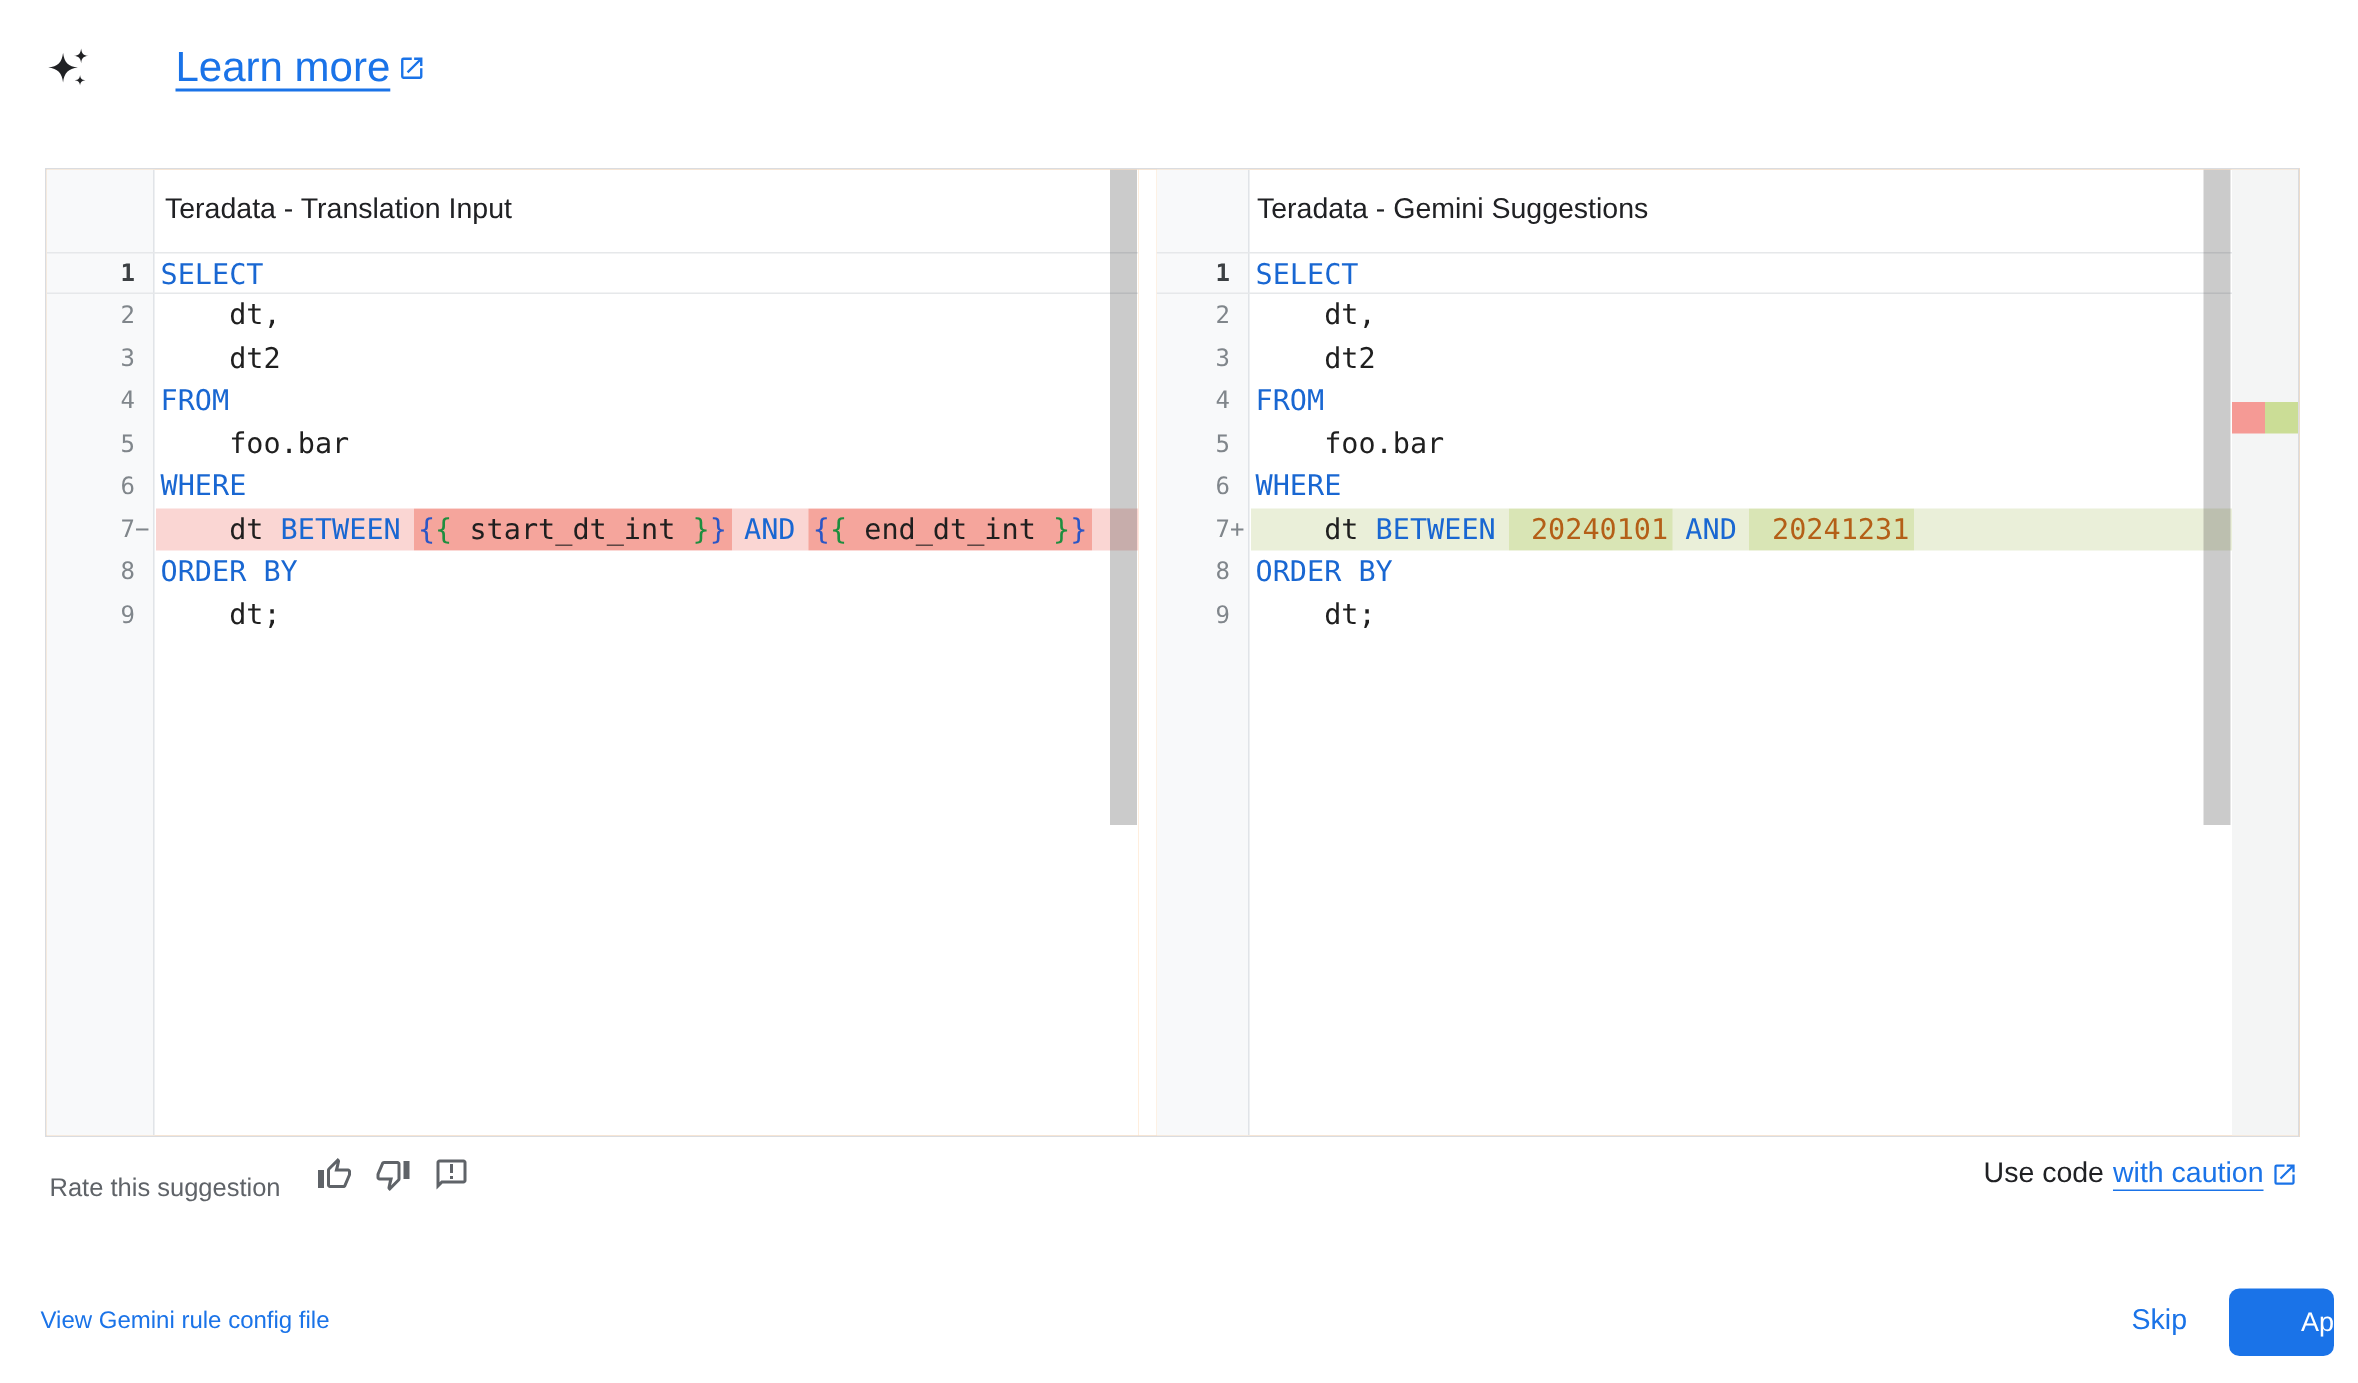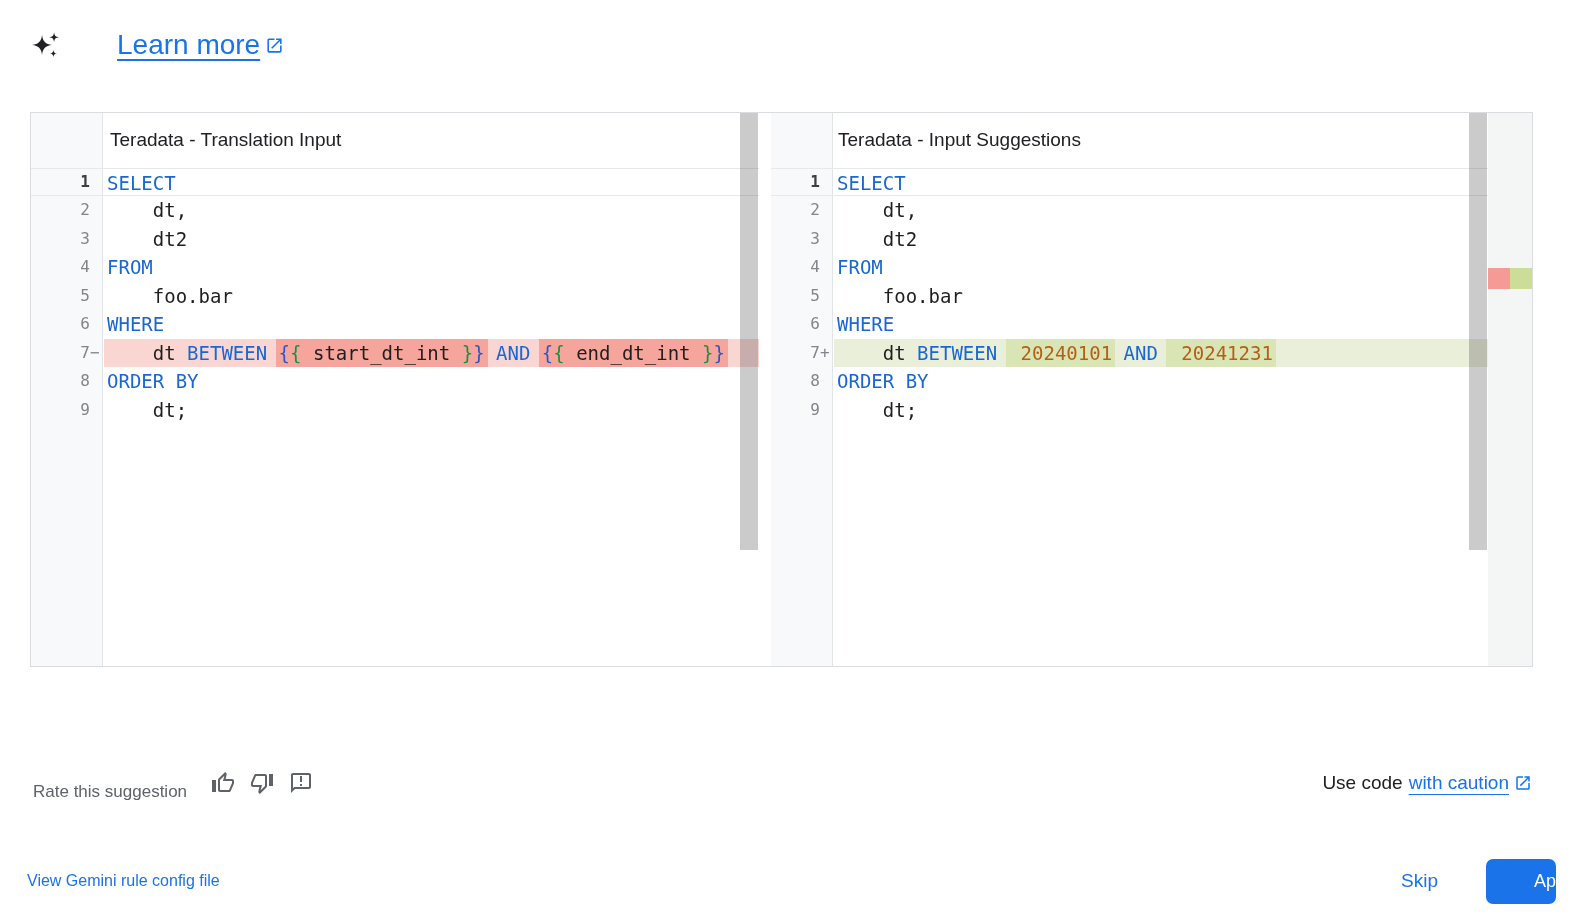--- a/index.html
+++ b/index.html
@@ -9,21 +9,21 @@
   
   .top-header{ position:absolute; left:30px; top:28px; display:flex; align-items:center; }
   .spark{ width:34px; height:34px; margin-right:26px; display:inline-flex; }
   .page-title{ font-size:23px; font-weight:400; color:#202124; letter-spacing:.2px; }
   .learn-more{ margin-left:27px; display:inline-flex; align-items:center; gap:5px;
                color:var(--accent); font-size:28px; font-weight:500; text-decoration:underline;
                text-underline-offset:5px; cursor:pointer; }
   .ext-icon{ width:19px; height:19px; }
 
   
-  .diff-container{ position:absolute; left:30px; top:112px; width:1503px; height:555px;
+  .diff-container{ position:absolute; left:30px; top:112px; width:1503px; height:646px;
                    border:1px solid #dadce0; background:#fdba74; display:flex; }
   .pane{ position:relative; height:100%; background:#fff; overflow:hidden; }
   .pane.left{ width:728px; }
   .pane-gap{ width:12px; background:#fff; }
   .pane.right{ flex:1; }
 
   .gutter-col{ position:absolute; left:0; top:0; bottom:0; background:#f8f9fa;
                border-right:1px solid #e1e4e8; z-index:0; }
   .pane.left  .gutter-col{ width:72px; }
   .pane.right .gutter-col{ width:62px; }
@@ -80,21 +80,21 @@
   .caution-link{ margin-left:6px; display:inline-flex; align-items:center; gap:5px;
                  color:var(--accent); text-decoration:underline; text-underline-offset:5px; cursor:pointer; }
   .caution-link .ext-icon{ width:18px; height:18px; }
 
   
   .action-row{ position:absolute; left:27px; right:16px; top:856px; height:50px;
                display:flex; align-items:center; }
   .config-link{ font-size:16px; font-weight:500; color:var(--accent); cursor:pointer; text-decoration:none; }
   .spacer{ flex:1; }
   .skip-btn{ border:none; background:none; color:var(--accent); font-size:19px; font-weight:500;
-             font-family:"Liberation Sans", sans-serif; margin-right:48px; cursor:pointer; }
+             font-family:"Liberation Sans", sans-serif; margin-right:28px; cursor:pointer; }
   .apply-btn{ border:none; background:var(--accent); color:#fff; width:70px; height:45px;
               border-radius:7px; font-size:18px; font-weight:500;
               font-family:"Liberation Sans", sans-serif; cursor:pointer;padding-left:48px; }
 </style>
 </head>
 <body>
 
 <div class="top-header">
   <span class="spark">
     <svg viewBox="0 0 48 48" width="34" height="34" fill="#202124">
@@ -186,21 +186,21 @@
     <div class="scrollbar">
       <div class="scroll-thumb"></div>
     </div>
   </div>
 
   <div class="pane-gap"></div>
 
   <div class="pane right">
     <div class="gutter-col"></div>
     <div class="pane-header">
-      <span class="pane-title">Teradata - Input Suggestions</span>
+      <span class="pane-title">Teradata - Gemini Suggestions</span>
     </div>
     <div class="lines">
         <div class="line current">
           <span class="gutter-cell">
             <span class="lnum">1</span>
             <span class="lsign"></span>
           </span>
           <span class="code-cell"><span class="tok kw">SELECT</span></span>
         </div>
         <div class="line">

